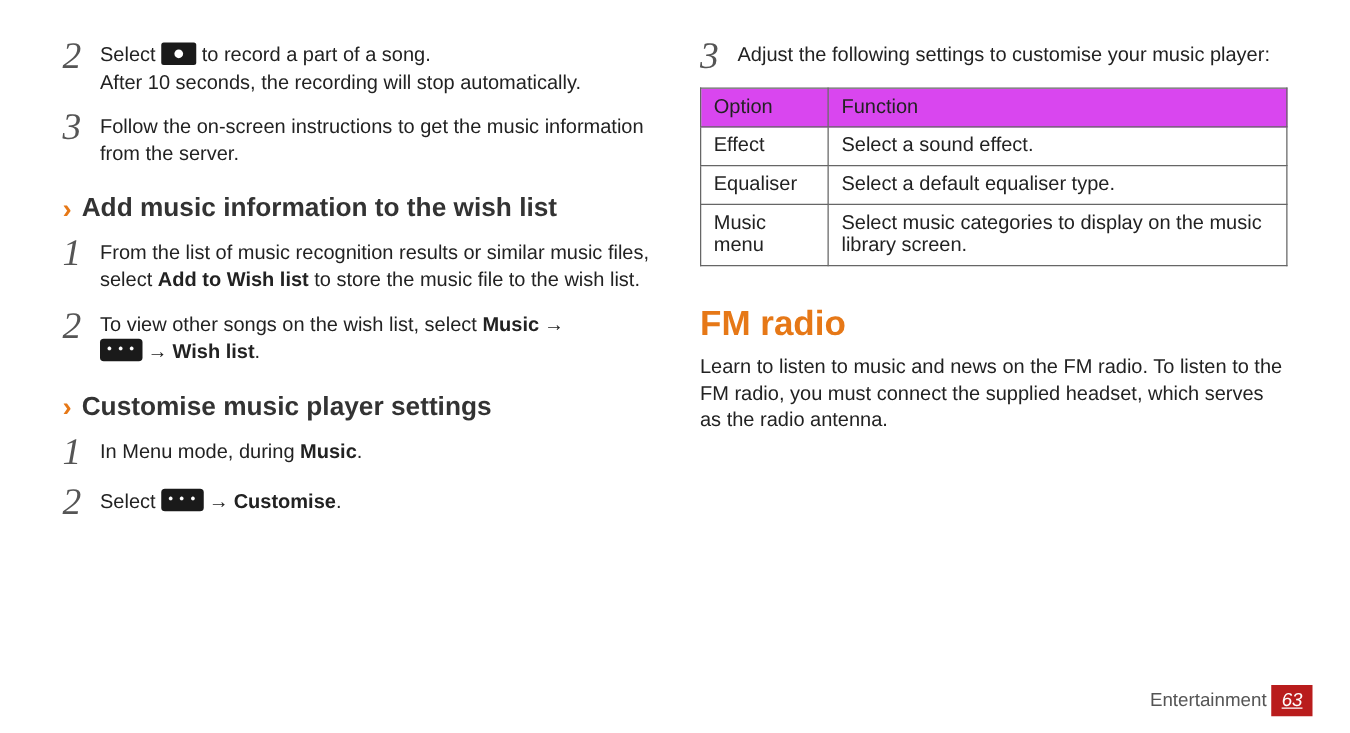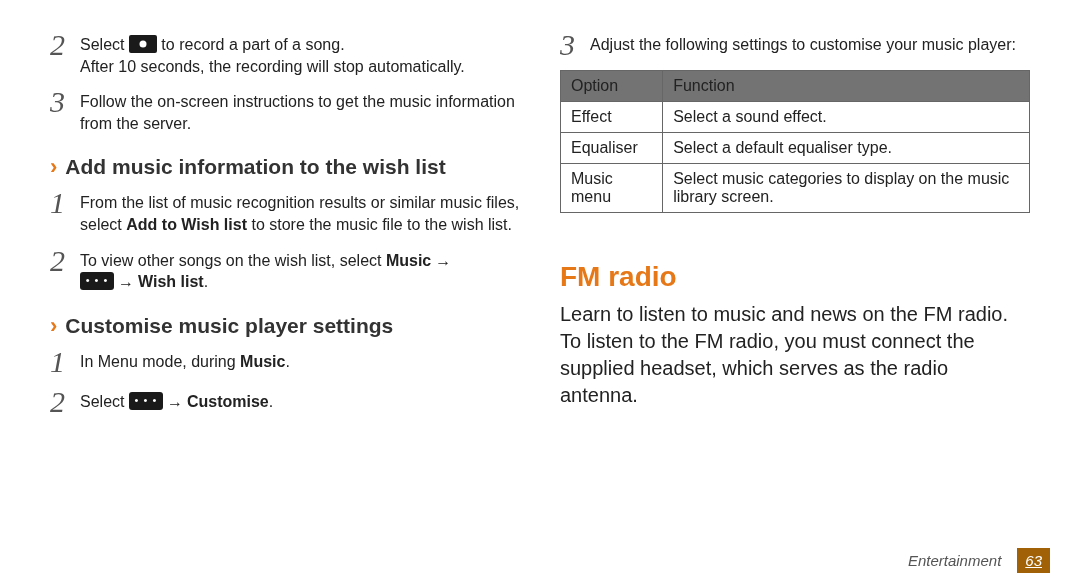--- a/index.html
+++ b/index.html
@@ -102,58 +102,57 @@
     line-height: 18px;
   }
   .arrow {
     display: inline-block;
     padding: 0 4px;
   }
   .h1-fm {
     color: #e67817;
     font-size: 28px;
     font-weight: bold;
-    margin-top: 48px;
+    margin-top: 30px;
     margin-bottom: 8px;
   }
   .para {
-    font-size: 20px;
+    font-size: 16px;
     line-height: 1.35;
     margin-bottom: 10px;
   }
   table {
     border-collapse: collapse;
     width: 100%;
     font-size: 16px;
   }
   th, td {
     border: 1px solid #666;
     padding: 6px 10px;
     text-align: left;
     vertical-align: top;
     font-weight: normal;
   }
   thead th {
-    background: #737373;
+    background: #d946ef;
   }
   .footer {
     display: flex;
     justify-content: flex-end;
     align-items: center;
     padding: 0 30px;
     height: 40px;
     font-size: 15px;
   }
   .footer-label {
-    font-style: italic;
     color: #555;
-    margin-right: 16px;
+    margin-right: 4px;
   }
   .footer-page {
-    background: #a16207;
+    background: #b91c1c;
     color: #fff;
     padding: 4px 8px;
     font-style: italic;
     text-decoration: underline;
   }
 </style>
 </head>
 <body>
 
 <div class="page">

